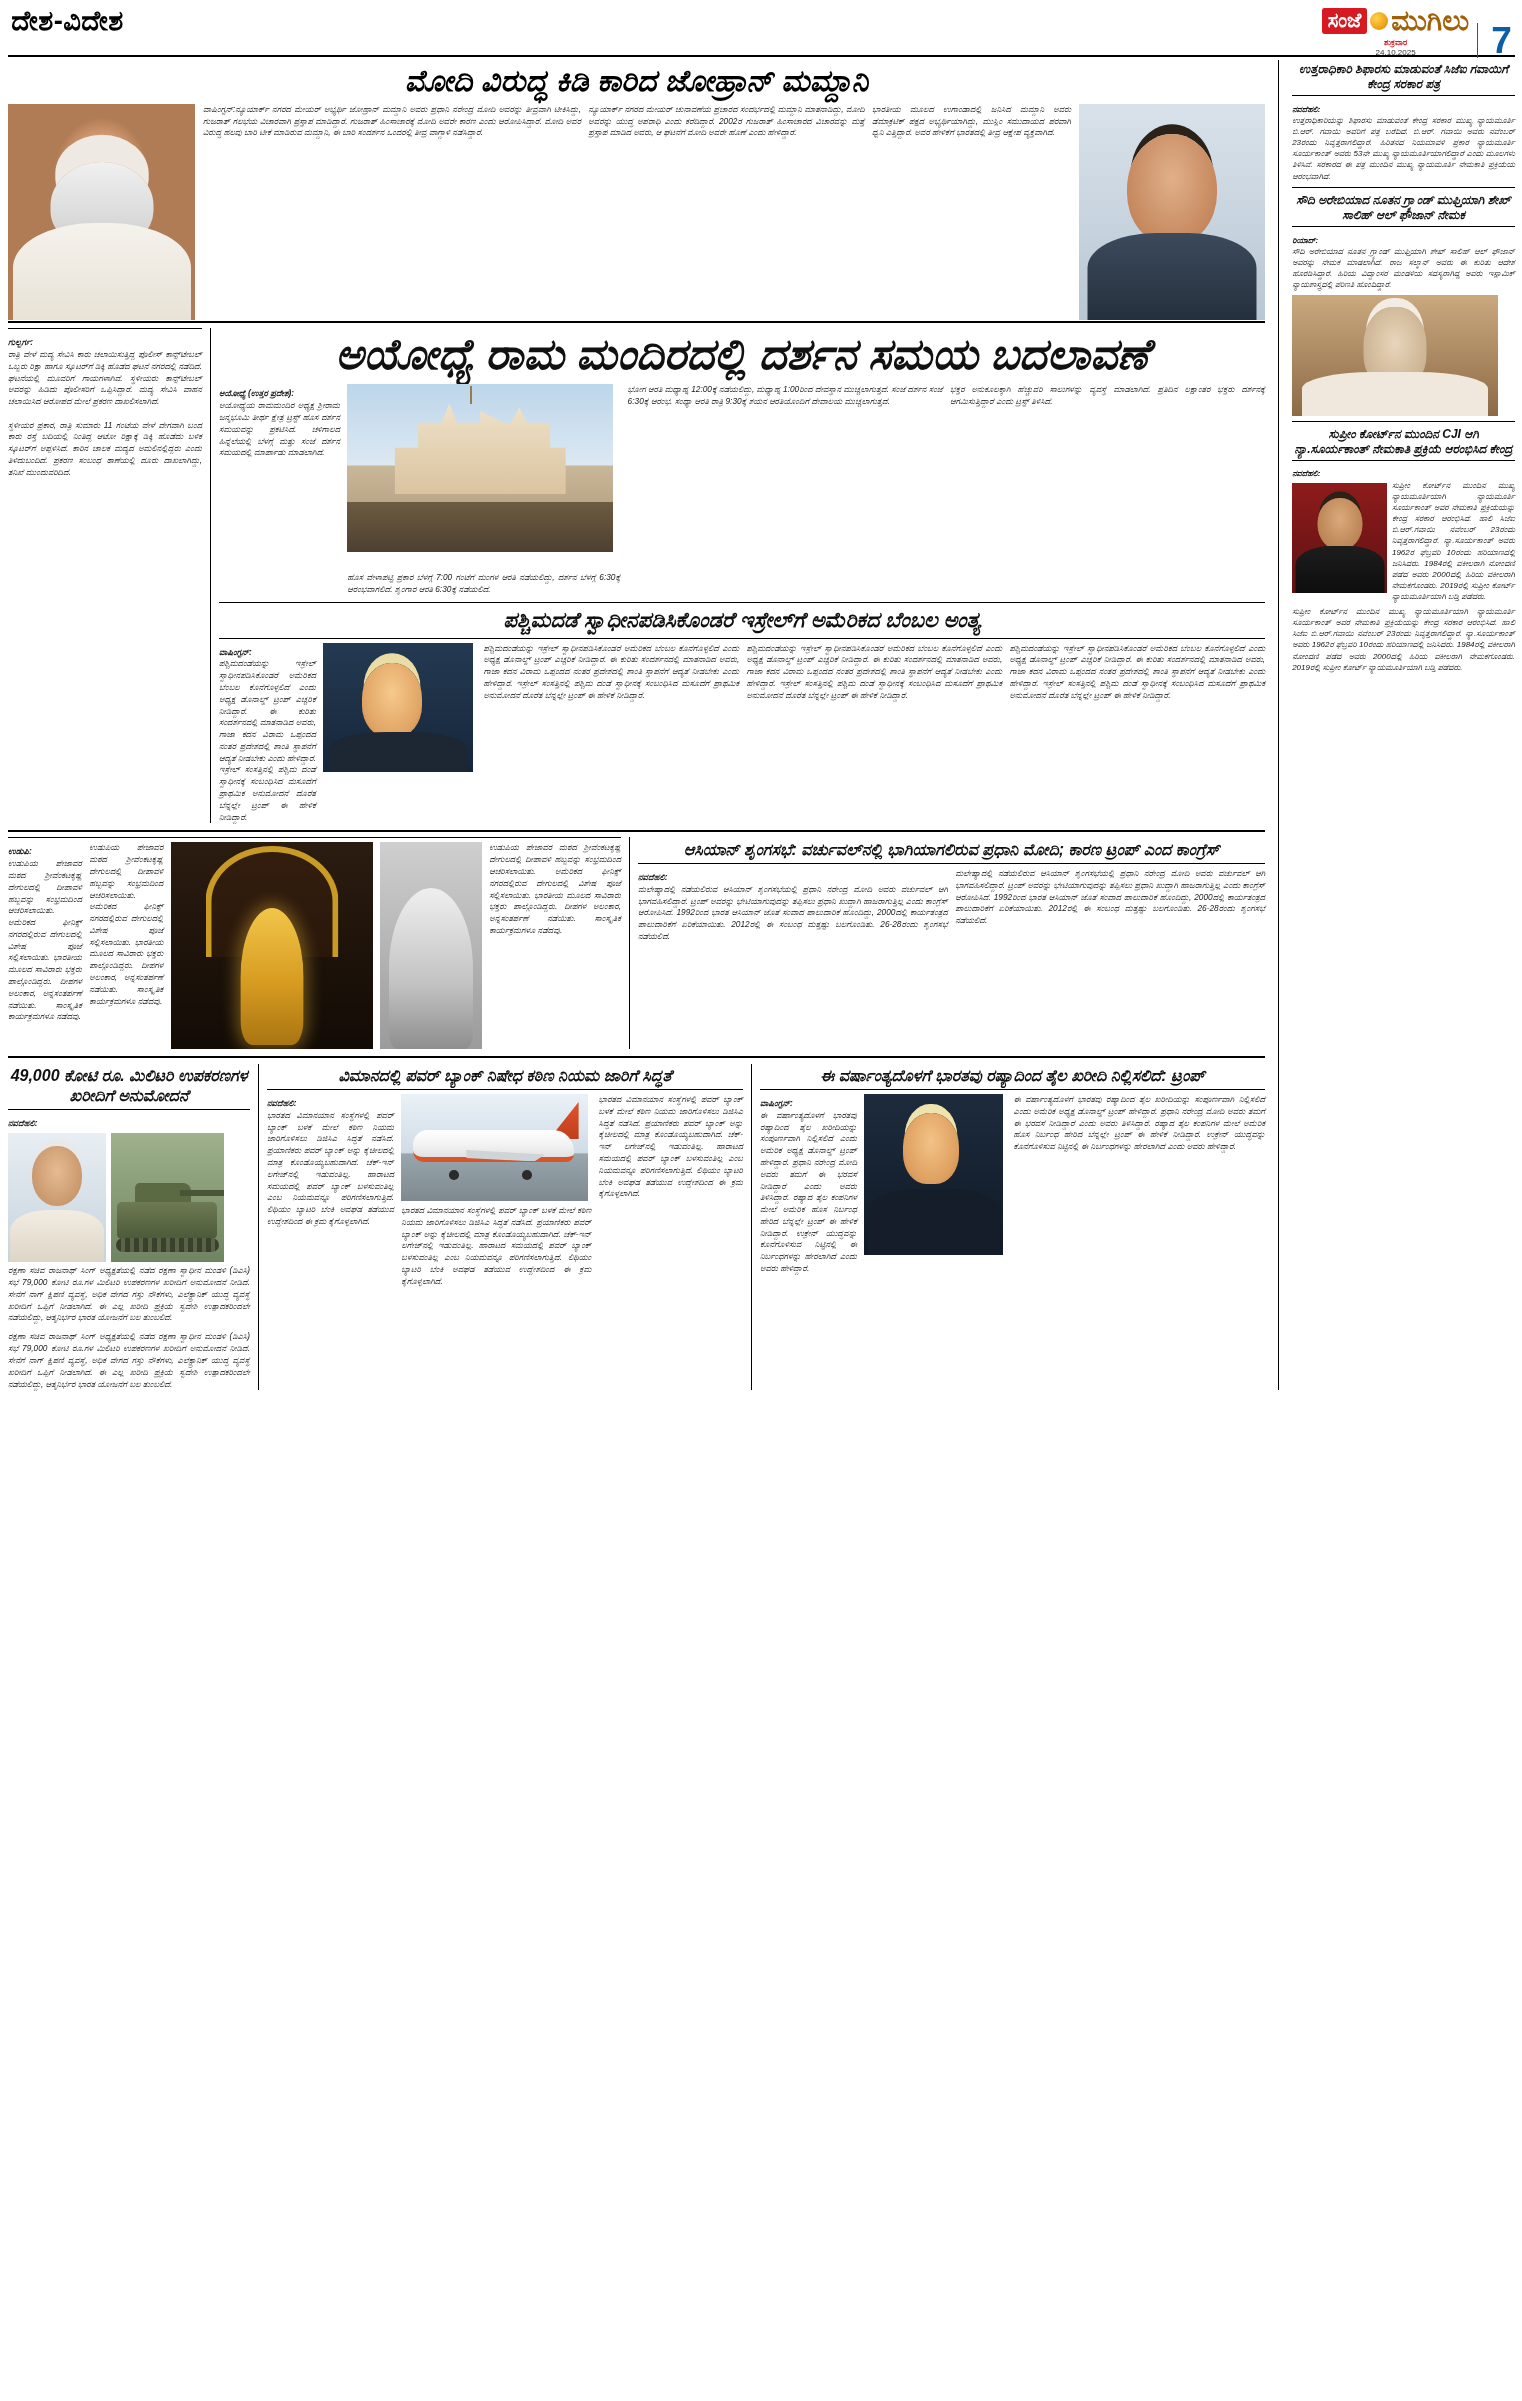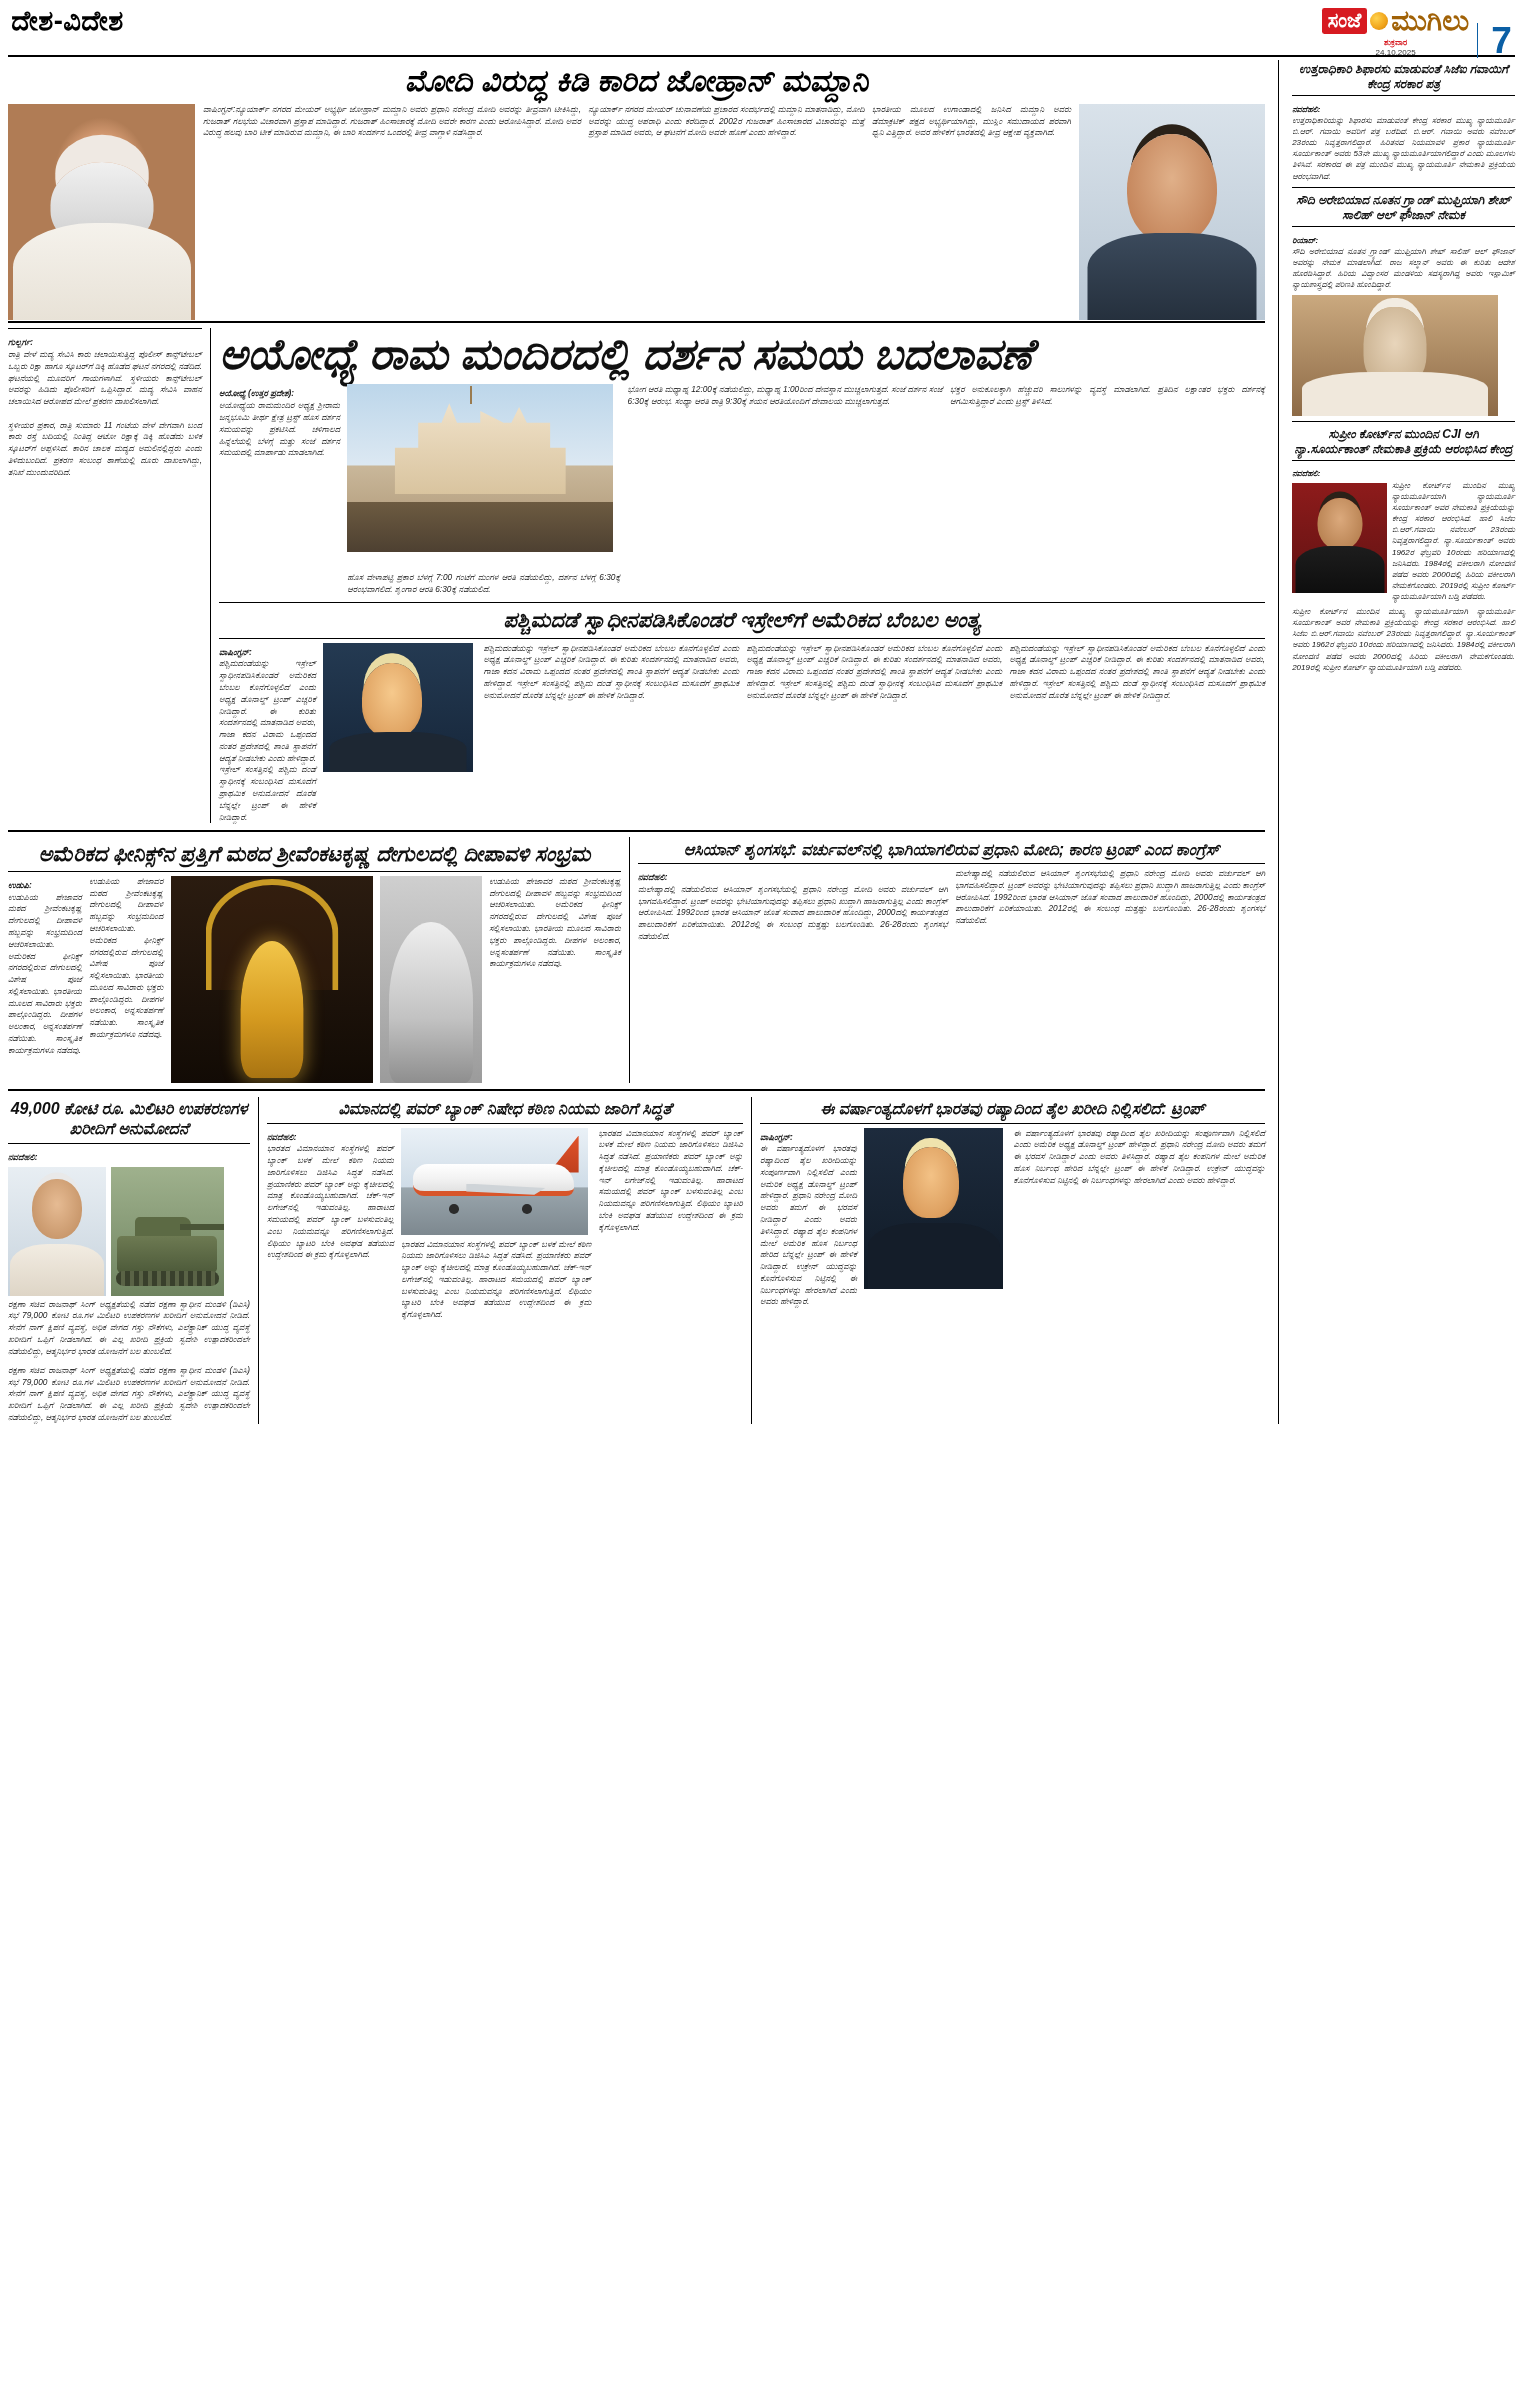--- a/index.html
+++ b/index.html
@@ -131,21 +131,21 @@
   h4.hl {
     font-size: 12px;
     font-weight: bold;
     text-align: center;
     margin: 2.4px 0 3.2px 0;
     line-height: 1.25;
   }
   .hl-huge {
     font-size: 43px;
     font-weight: bold;
-    text-align: left;
+    text-align: center;
     line-height: 1.12;
     margin: 1.6px 0 6.5px 0;
   }
   .hl-left {
     text-align: left;
     font-size: 22px;
     font-weight: bold;
     line-height: 1.25;
     margin: 1.6px 0 4.8px 0;
   }
@@ -539,21 +539,20 @@
             </div>
           </div>
 
         </div>
       </div>
 
       <div class="cut-thick"></div>
 
       <div style="display:flex;gap:8px;">
         <div style="width:613px;">
-          <h2 class="hl">ಅಮೆರಿಕದ ಫೀನಿಕ್ಸ್‌ನ ಪ್ರತ್ತಿಗೆ ಮಠದ ಶ್ರೀವೆಂಕಟಕೃಷ್ಣ ದೇಗುಲದಲ್ಲಿ ದೀಪಾವಳಿ ಸಂಭ್ರಮ</h2>
           <div class="rule-thin" style="margin-bottom:4px;"></div>
           <div style="display:flex;gap:7.3px;">
             <div style="width:74px;">
               <div class="body-text" style="font-weight:bold;display:inline">ಉಡುಪಿ:</div>
               <div class="body-text">ಉಡುಪಿಯ ಪೇಜಾವರ ಮಠದ ಶ್ರೀವೆಂಕಟಕೃಷ್ಣ ದೇಗುಲದಲ್ಲಿ ದೀಪಾವಳಿ ಹಬ್ಬವನ್ನು ಸಂಭ್ರಮದಿಂದ ಆಚರಿಸಲಾಯಿತು. ಅಮೆರಿಕದ ಫೀನಿಕ್ಸ್ ನಗರದಲ್ಲಿರುವ ದೇಗುಲದಲ್ಲಿ ವಿಶೇಷ ಪೂಜೆ ಸಲ್ಲಿಸಲಾಯಿತು. ಭಾರತೀಯ ಮೂಲದ ಸಾವಿರಾರು ಭಕ್ತರು ಪಾಲ್ಗೊಂಡಿದ್ದರು. ದೀಪಗಳ ಅಲಂಕಾರ, ಅನ್ನಸಂತರ್ಪಣೆ ನಡೆಯಿತು. ಸಾಂಸ್ಕೃತಿಕ ಕಾರ್ಯಕ್ರಮಗಳೂ ನಡೆದವು.</div>
             </div>
             <div style="width:74px;" class="body-text">ಉಡುಪಿಯ ಪೇಜಾವರ ಮಠದ ಶ್ರೀವೆಂಕಟಕೃಷ್ಣ ದೇಗುಲದಲ್ಲಿ ದೀಪಾವಳಿ ಹಬ್ಬವನ್ನು ಸಂಭ್ರಮದಿಂದ ಆಚರಿಸಲಾಯಿತು. ಅಮೆರಿಕದ ಫೀನಿಕ್ಸ್ ನಗರದಲ್ಲಿರುವ ದೇಗುಲದಲ್ಲಿ ವಿಶೇಷ ಪೂಜೆ ಸಲ್ಲಿಸಲಾಯಿತು. ಭಾರತೀಯ ಮೂಲದ ಸಾವಿರಾರು ಭಕ್ತರು ಪಾಲ್ಗೊಂಡಿದ್ದರು. ದೀಪಗಳ ಅಲಂಕಾರ, ಅನ್ನಸಂತರ್ಪಣೆ ನಡೆಯಿತು. ಸಾಂಸ್ಕೃತಿಕ ಕಾರ್ಯಕ್ರಮಗಳೂ ನಡೆದವು.</div>
             <div class="photo ph-temple">
               <div class="arch"></div>
               <div class="idol"></div>

